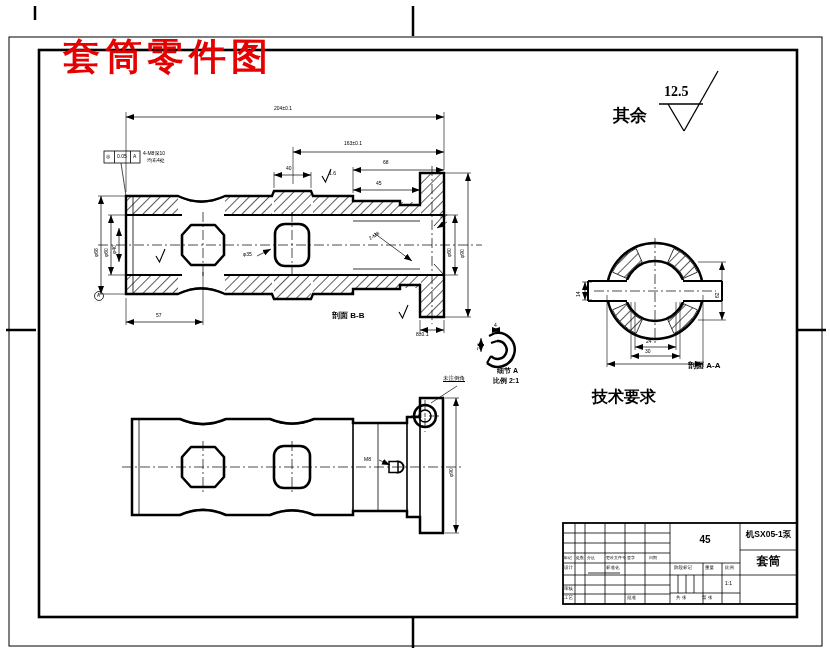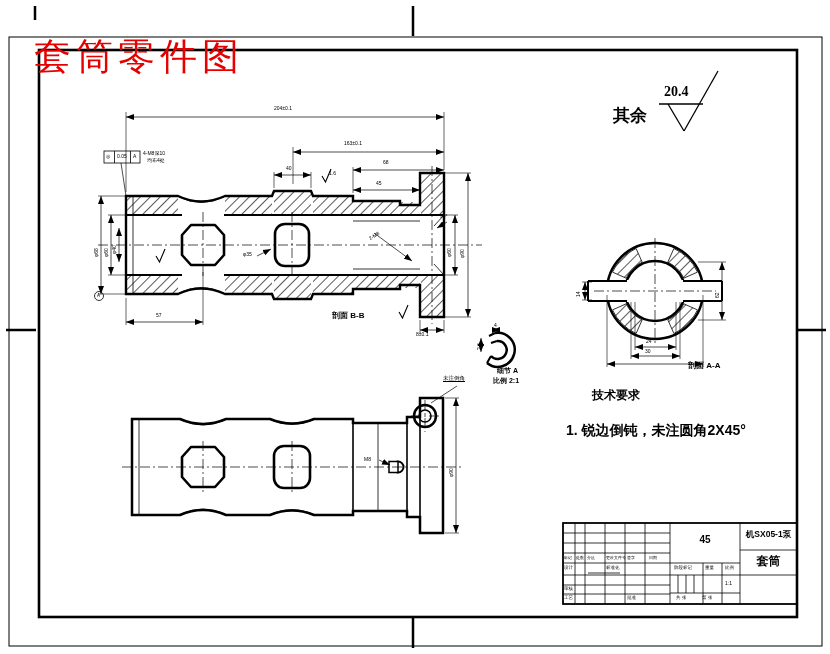--- a/index.html
+++ b/index.html
@@ -1,23 +1,23 @@
 <!DOCTYPE html>
 <html><head>
 <meta charset="utf-8">
 <style>
   html,body{margin:0;padding:0;background:#fff;}
   .page{position:relative;width:830px;height:654px;background:#fff;overflow:hidden;
         font-family:"Liberation Sans",sans-serif;color:#000;}
   .page svg{position:absolute;left:0;top:0;}
   .lbl{position:absolute;white-space:nowrap;line-height:1;}
-  .title-red{font-family:"Liberation Serif",serif;font-weight:normal;font-size:37px;letter-spacing:5px;}
+  .title-red{font-family:"Liberation Serif",serif;font-weight:bold;font-size:37px;letter-spacing:5px;margin-left:29px;}
   .rest{font-size:17px;font-weight:bold;}
   .rough-val{font-size:14px;font-weight:bold;font-family:"Liberation Serif",serif;}
-  .tr-head{font-size:12px;font-weight:bold;}
+  .tr-head{font-size:16px;font-weight:bold;}
   .tr-item{font-size:14px;font-weight:bold;}
   .sec-lbl{font-size:8px;font-weight:bold;padding-left:48px;}
   .det-lbl{font-size:7px;font-weight:bold;}
   .det-note{font-size:5.5px;text-decoration:underline;}
   .ann,.tiny{position:absolute;font-size:5px;line-height:1;white-space:nowrap;transform-origin:left top;}
   .t4{font-size:4px;} .t45{font-size:4.5px;} .t5{font-size:5px;}
   .tb-big{font-size:10px;font-weight:bold;text-align:center;}
   .tb-no{font-size:8.5px;font-weight:bold;text-align:center;}
   .tb-name{font-size:12px;font-weight:bold;text-align:center;}
 </style>
@@ -278,24 +278,23 @@
       <line x1="740" y1="550" x2="797" y2="550"></line>
       <line x1="740" y1="575" x2="797" y2="575"></line>
       <line x1="588" y1="573" x2="620" y2="573"></line>
     </g>
   </g>
 </svg>
 
 <span class="lbl title-red" style="left: 34px; top: 38px; color: rgb(230, 0, 0);">套筒零件图</span>
 
 <span class="lbl rest" style="left:613px;top:107px;">其余</span>
-<span class="lbl rough-val" style="left:664px;top:85px;">20.4</span>
+<span class="lbl rough-val" style="left:664px;top:85px;">12.5</span>
 
 <span class="lbl tr-head" style="left:592px;top:389px;">技术要求</span>
-<span class="lbl tr-item" style="left:566px;top:423px;">1. 锐边倒钝，未注圆角2X45°</span>
 
 <span class="lbl sec-lbl" style="left:284px;top:312px;">剖面 B-B</span>
 <span class="lbl sec-lbl" style="left:640px;top:362px;">剖面 A-A</span>
 <span class="lbl det-lbl" style="left:497px;top:367px;">细节 A</span>
 <span class="lbl det-lbl" style="left:493px;top:377px;">比例 2:1</span>
 <span class="lbl det-note" style="left:443px;top:376px;">未注倒角</span>
 
 <span class="tiny t5" style="left:106px;top:154px;">◎</span>
 <span class="tiny t5" style="left:117px;top:154px;">0.05</span>
 <span class="tiny t5" style="left:133px;top:154px;">A</span>

